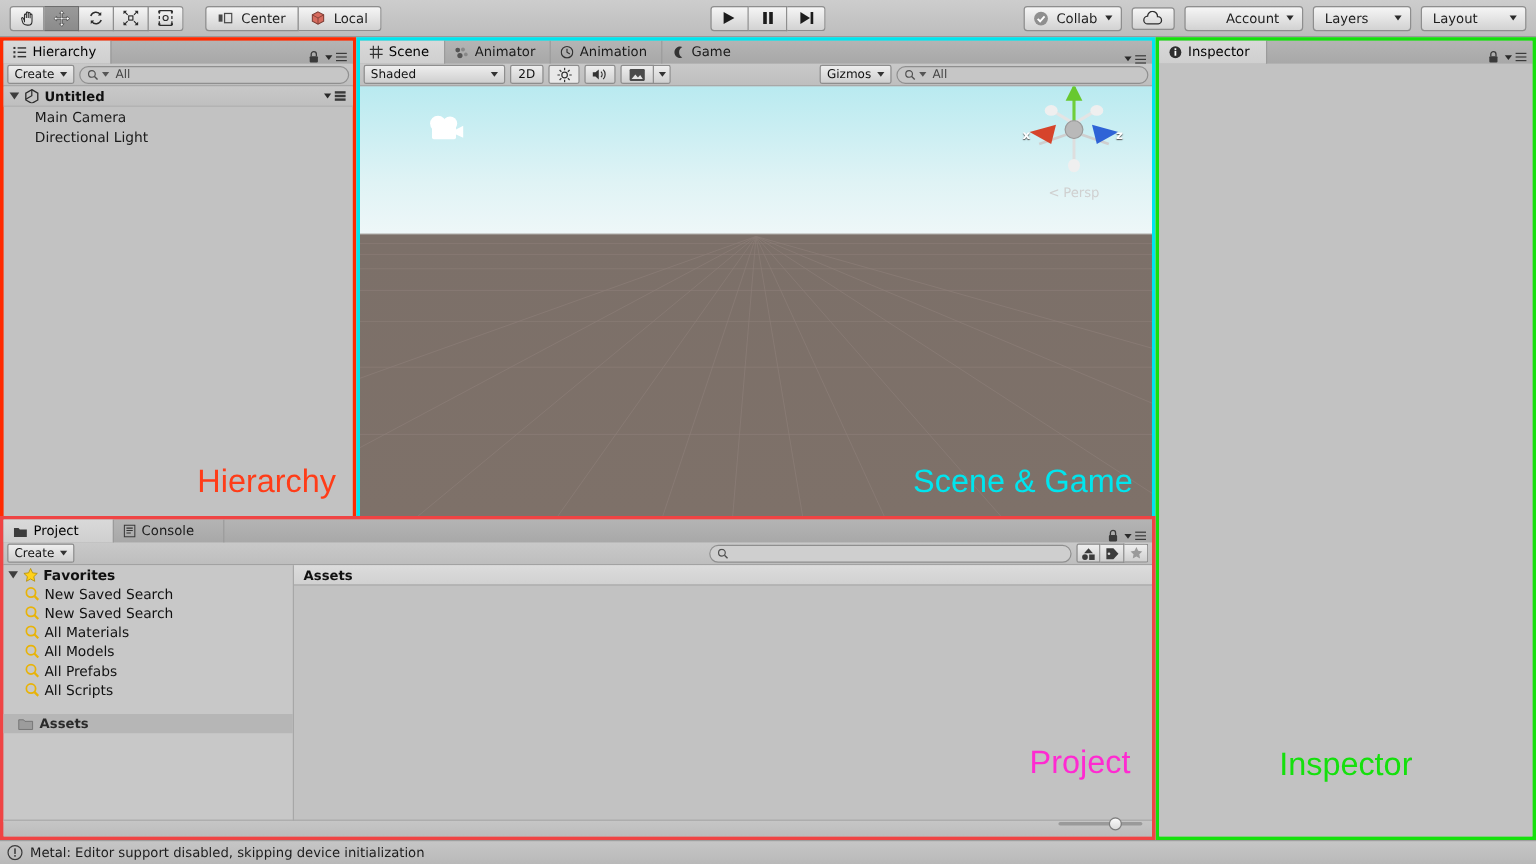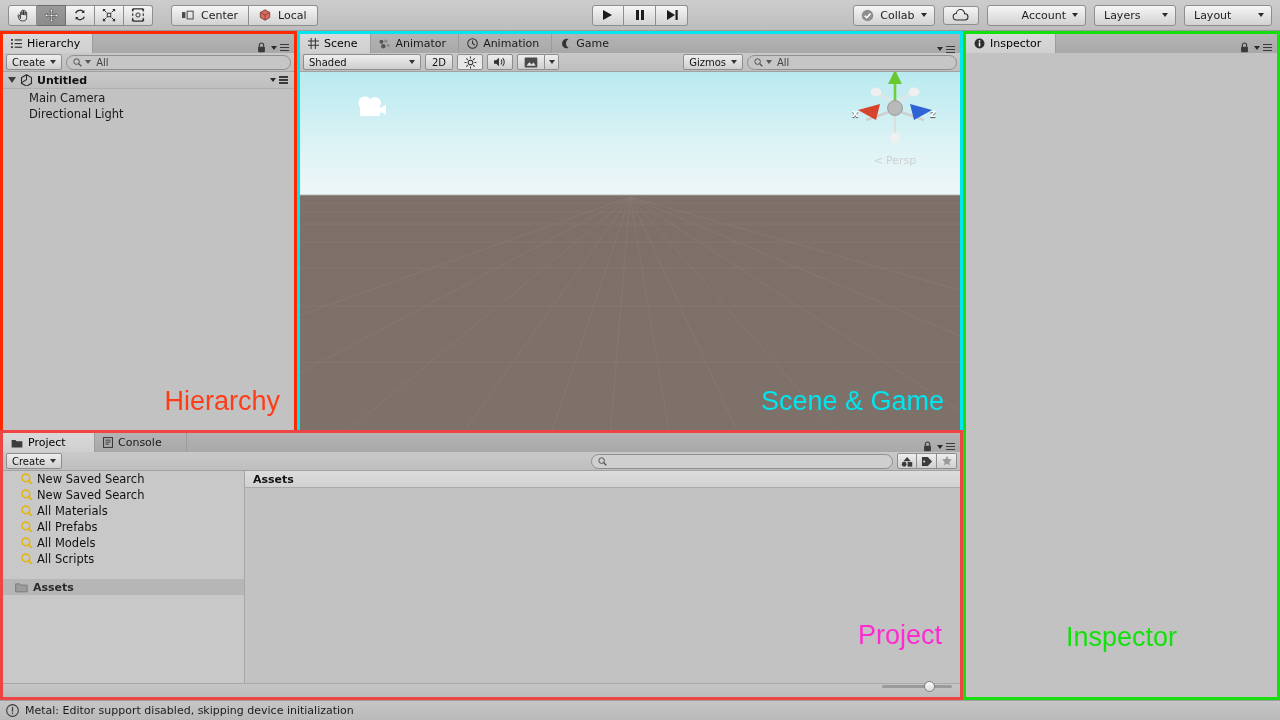--- a/index.html
+++ b/index.html
@@ -536,20 +536,27 @@
         </div>
         <div class="mini" style="width:20px;padding:0;border-left:none;border-radius:0 2px 2px 0;">
           <svg width="12" height="12" viewBox="0 0 13 13">
               <path d="M6.5 1l1.6 3.4 3.7.5-2.7 2.6.7 3.7-3.3-1.8-3.3 1.8.7-3.7L1.2 4.9l3.7-.5z" fill="#9a9a9a"></path>
             </svg>
         </div>
       </div>
     </div>
     <div style="display:flex; height:calc(100% - 38px - 12px); position:relative;">
       <div class="proj-left">
+        <div class="fav-row" style="padding-left:4px; font-weight:bold;">
+          <i class="foldout"></i>
+          <svg width="13" height="13" viewBox="0 0 14 14">
+              <path d="M7 .8l1.8 3.9 4.2.5-3.1 2.9.8 4.2L7 10.2l-3.7 2.1.8-4.2L1 5.2l4.2-.5z" fill="#ffd11a" stroke="#b08a00" stroke-width=".7"></path>
+            </svg>
+          <span>Favorites</span>
+        </div>
         <div>
           <div class="fav-row">
             <svg width="12" height="12" viewBox="0 0 13 13">
                 <circle cx="5.2" cy="5.2" r="4.2" fill="none" stroke="#e8b307" stroke-width="1.6"></circle>
                 <path d="M8.4 8.4l3.4 3.4" stroke="#e8b307" stroke-width="2"></path>
               </svg>
             <span>New Saved Search</span>
           </div>
           <div class="fav-row">
             <svg width="12" height="12" viewBox="0 0 13 13">
@@ -563,28 +570,28 @@
                 <circle cx="5.2" cy="5.2" r="4.2" fill="none" stroke="#e8b307" stroke-width="1.6"></circle>
                 <path d="M8.4 8.4l3.4 3.4" stroke="#e8b307" stroke-width="2"></path>
               </svg>
             <span>All Materials</span>
           </div>
           <div class="fav-row">
             <svg width="12" height="12" viewBox="0 0 13 13">
                 <circle cx="5.2" cy="5.2" r="4.2" fill="none" stroke="#e8b307" stroke-width="1.6"></circle>
                 <path d="M8.4 8.4l3.4 3.4" stroke="#e8b307" stroke-width="2"></path>
               </svg>
-            <span>All Prefabs</span>
+            <span>All Models</span>
           </div>
           <div class="fav-row">
             <svg width="12" height="12" viewBox="0 0 13 13">
                 <circle cx="5.2" cy="5.2" r="4.2" fill="none" stroke="#e8b307" stroke-width="1.6"></circle>
                 <path d="M8.4 8.4l3.4 3.4" stroke="#e8b307" stroke-width="2"></path>
               </svg>
-            <span>All Models</span>
+            <span>All Prefabs</span>
           </div>
           <div class="fav-row">
             <svg width="12" height="12" viewBox="0 0 13 13">
                 <circle cx="5.2" cy="5.2" r="4.2" fill="none" stroke="#e8b307" stroke-width="1.6"></circle>
                 <path d="M8.4 8.4l3.4 3.4" stroke="#e8b307" stroke-width="2"></path>
               </svg>
             <span>All Scripts</span>
           </div>
         </div>
         <div class="assets-row">

